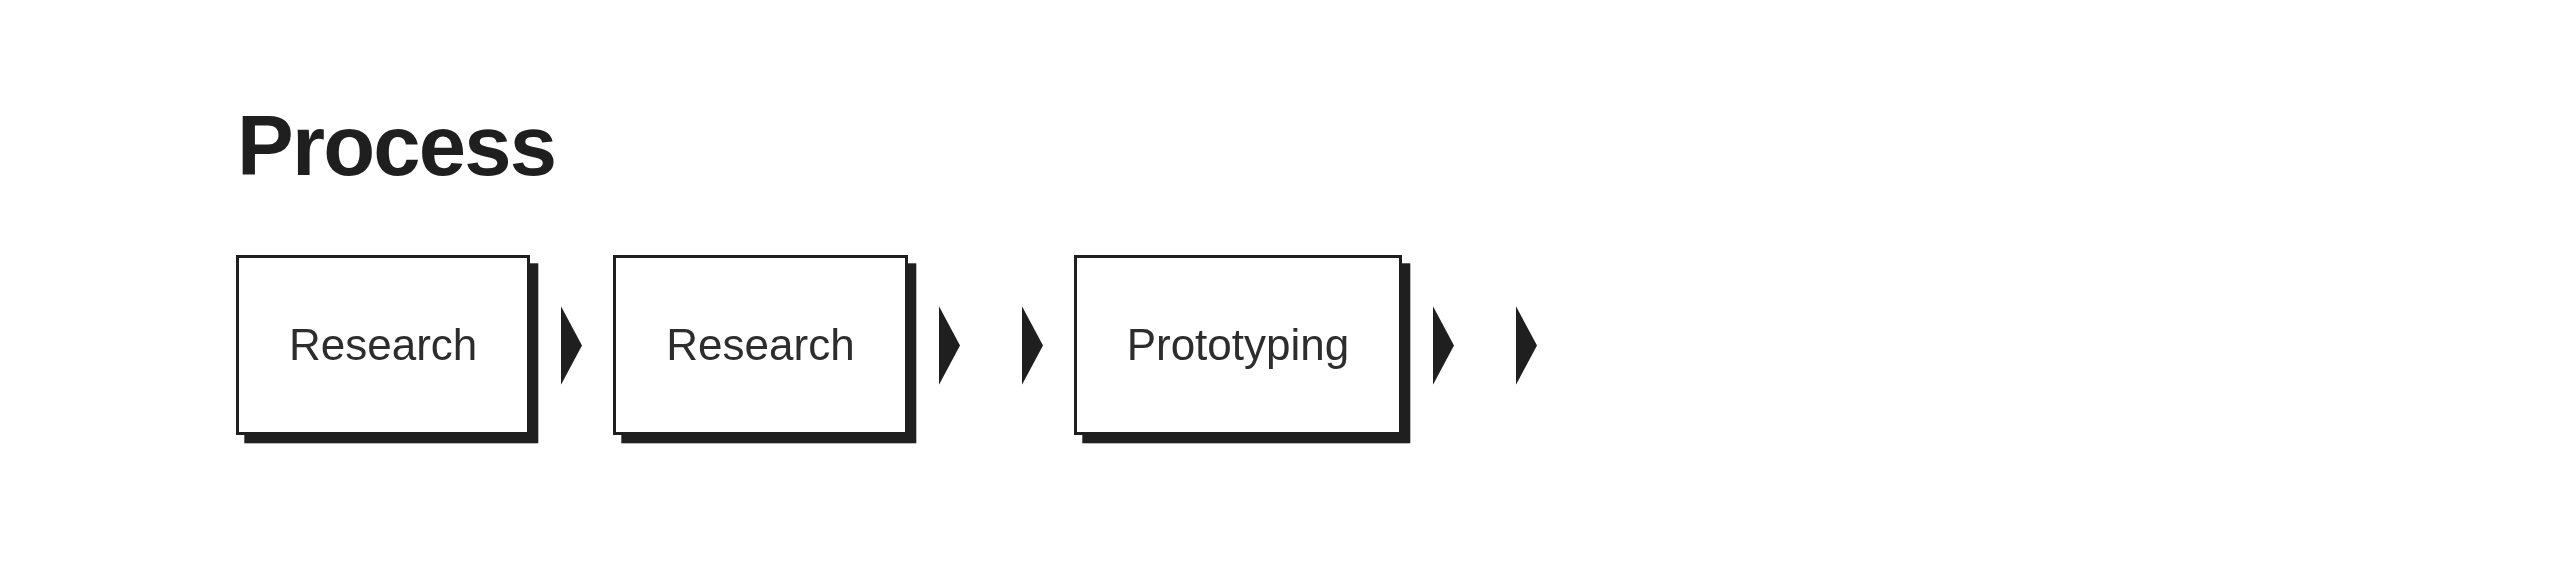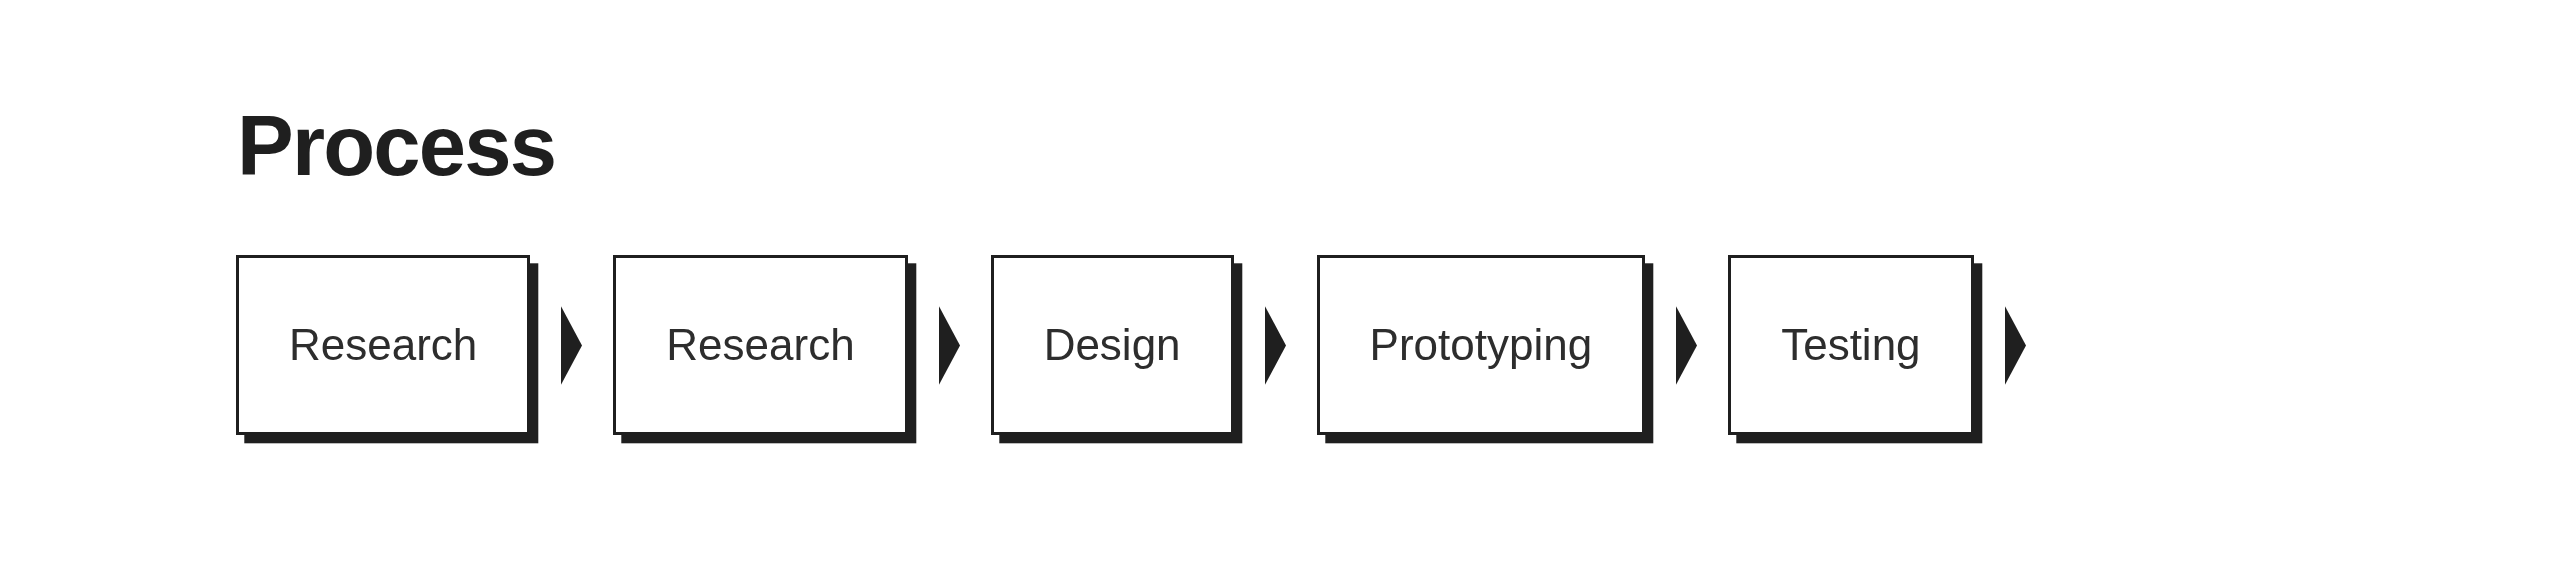--- a/index.html
+++ b/index.html
@@ -75,43 +75,37 @@
   <div class="step">
     <span class="step-label">Research</span>
   </div>
 
   <div class="arrow-slot">
     <svg class="arrow" width="21" height="79" viewBox="0 0 23 86" aria-hidden="true">
       <polygon points="0,0 23,43 0,86"></polygon>
     </svg>
   </div>
 
-  <div class="step">
-    <span class="step-label">Design</span>
-  </div>
 
   <div class="arrow-slot">
     <svg class="arrow" width="21" height="79" viewBox="0 0 23 86" aria-hidden="true">
       <polygon points="0,0 23,43 0,86"></polygon>
     </svg>
   </div>
 
   <div class="step">
     <span class="step-label">Prototyping</span>
   </div>
 
   <div class="arrow-slot">
     <svg class="arrow" width="21" height="79" viewBox="0 0 23 86" aria-hidden="true">
       <polygon points="0,0 23,43 0,86"></polygon>
     </svg>
   </div>
 
-  <div class="step">
-    <span class="step-label">Testing</span>
-  </div>
 
   <div class="arrow-slot">
     <svg class="arrow" width="21" height="79" viewBox="0 0 23 86" aria-hidden="true">
       <polygon points="0,0 23,43 0,86"></polygon>
     </svg>
   </div>
 
 </div>
 </div>
 

